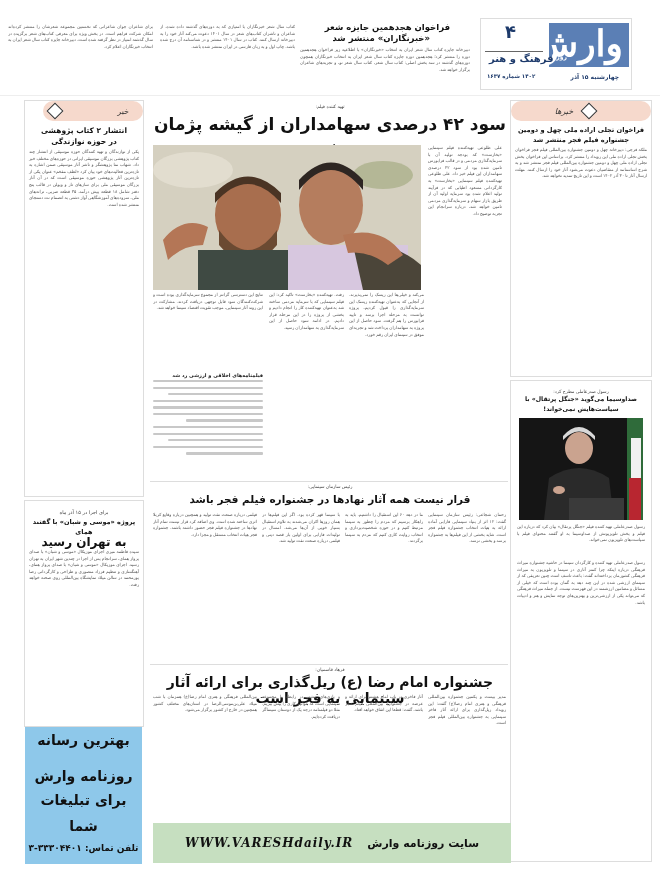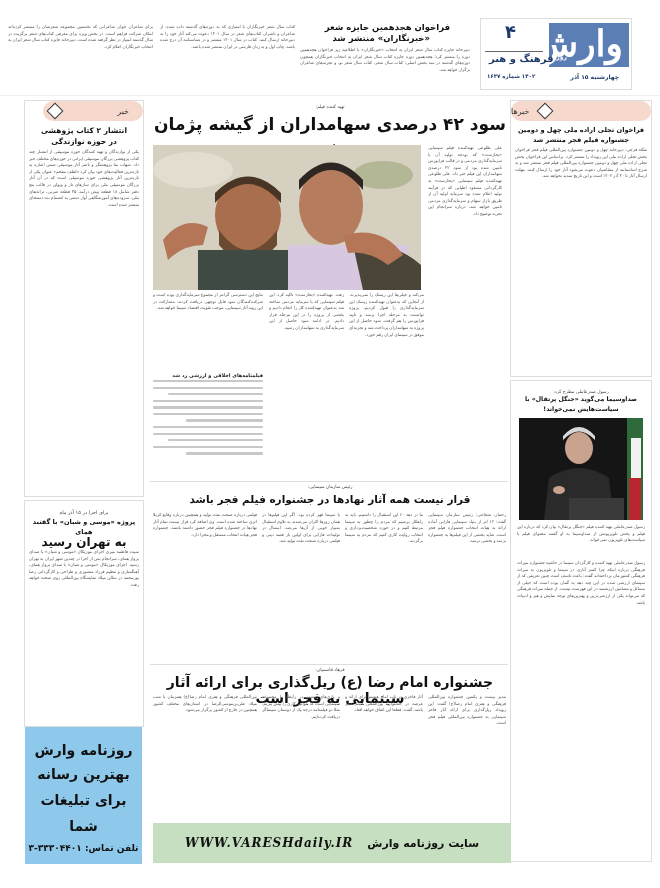--- a/index.html
+++ b/index.html
@@ -53,22 +53,22 @@
 </div>
 
 <div class="abs box" style="left:24px;top:500px;width:118px;height:225px;background:#fff;">
   <div class="sur" style="margin-top:8px;font-size:5px;">برای اجرا در ۱۵ آذر ماه</div>
   <div class="ttl" style="font-size:6.5px;line-height:10px;margin-top:2px;">پروژه «موسی و شبان» با گفتند همای</div>
   <div class="ttl" style="font-size:12px;line-height:10px;">به تهران رسید</div>
   <div class="txt" style="padding:2px 4px;height:170px;overflow:hidden;">سیده فاطمه میری اجرای موزیکال «موسی و شبان» با صدای پرواز همای، سرانجام پس از اجرا در چندین شهر ایران به تهران رسید. اجرای موزیکال «موسی و شبان» با صدای پرواز همای، آهنگسازی و تنظیم فرزاد منصوری و طراحی و کارگردانی رضا پورمحمد در سالن میلاد نمایشگاه بین‌المللی روی صحنه خواهد رفت.</div>
 </div>
 
 <div class="abs" style="left:25px;top:727px;width:117px;height:137px;background:#8ec8ea;text-align:center;color:#111;">
+  <div style="font-size:14px;font-weight:bold;line-height:26px;">بهترین رسانه</div>
   <div style="font-size:14px;font-weight:bold;margin-top:12px;line-height:22px;">روزنامه وارش</div>
-  <div style="font-size:14px;font-weight:bold;line-height:26px;">بهترین رسانه</div>
   <div style="font-size:14px;font-weight:bold;line-height:26px;">برای تبلیغات شما</div>
   <div style="font-size:9px;font-weight:bold;margin-top:4px;">
     <span>تلفن تماس:</span>
     <span>۳۳۳۰۴۴۰۱-۳</span>
   </div>
 </div>
 
 <div class="abs sur" style="left:150px;top:104px;width:360px;">تهیه کننده فیلم:</div>
 <div class="abs ttl" style="left:150px;top:112px;width:360px;font-size:17px;line-height:24px;">سود ۴۲ درصدی سهامداران از گیشه پژمان جمشیدی</div>
 
@@ -108,21 +108,21 @@
       <div class="ln s"></div>
       <div class="ln"></div>
       <div class="ln"></div>
       <div class="ln m"></div>
       <div class="ln"></div>
       <div class="ln s"></div>
   </div>
 </div>
 
 <div class="abs box" style="left:510px;top:100px;width:140px;height:275px;">
-  <div class="pinkbar" style="margin-left:0;margin-right:0;justify-content:flex-end;">
+  <div class="pinkbar" style="margin-left:0;margin-right:0;justify-content:center;font-style:italic;">
     <span class="diamond" style="margin-right:4px;"></span>
     <span class="lbl" style="margin-right:10px;">خبرها</span>
   </div>
   <div class="ttl" style="font-size:6.6px;line-height:10px;margin-top:4px;">فراخوان تجلی اراده ملی چهل و دومین</div>
   <div class="ttl" style="font-size:6.6px;line-height:10px;">جشنواره فیلم فجر منتشر شد</div>
   <div class="txt" style="padding:2px 4px;height:220px;overflow:hidden;">ملکه فرجی: دبیرخانه چهل و دومین جشنواره بین‌المللی فیلم فجر فراخوان بخش تجلی اراده ملی این رویداد را منتشر کرد. براساس این فراخوان بخش تجلی اراده ملی چهل و دومین جشنواره بین‌المللی فیلم فجر منتشر شد و به شرح اساسنامه از متقاضیان دعوت می‌شود آثار خود را ارسال کنند. مهلت ارسال آثار تا ۳۰ آذر ۱۴۰۲ است و این تاریخ تمدید نخواهد شد.</div>
 </div>
 
 <div class="abs box" style="left:510px;top:380px;width:140px;height:480px;">
   <div class="sur" style="margin-top:8px;">رسول صدرعاملی مطرح کرد:</div>

